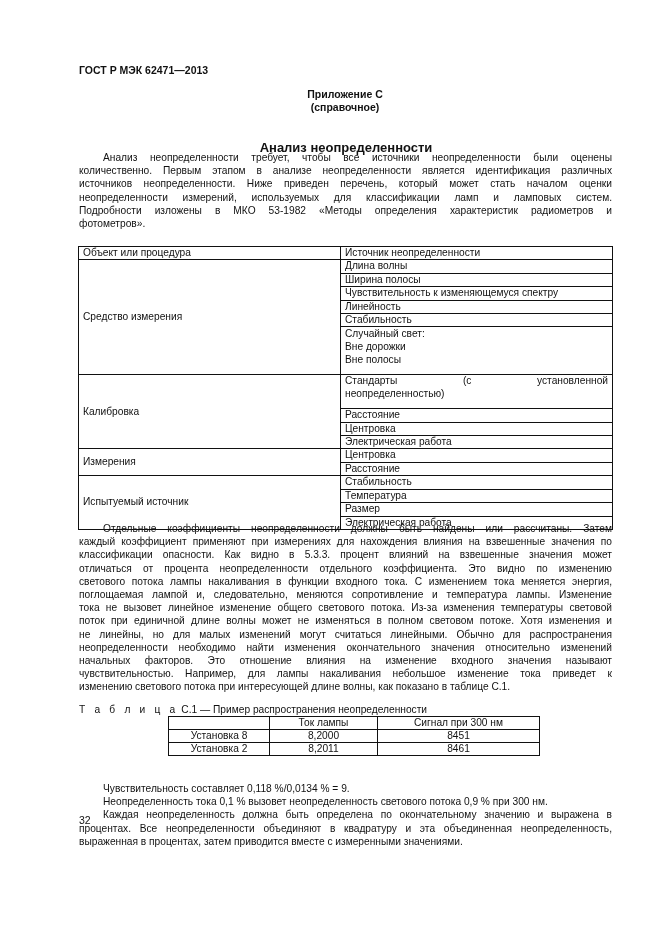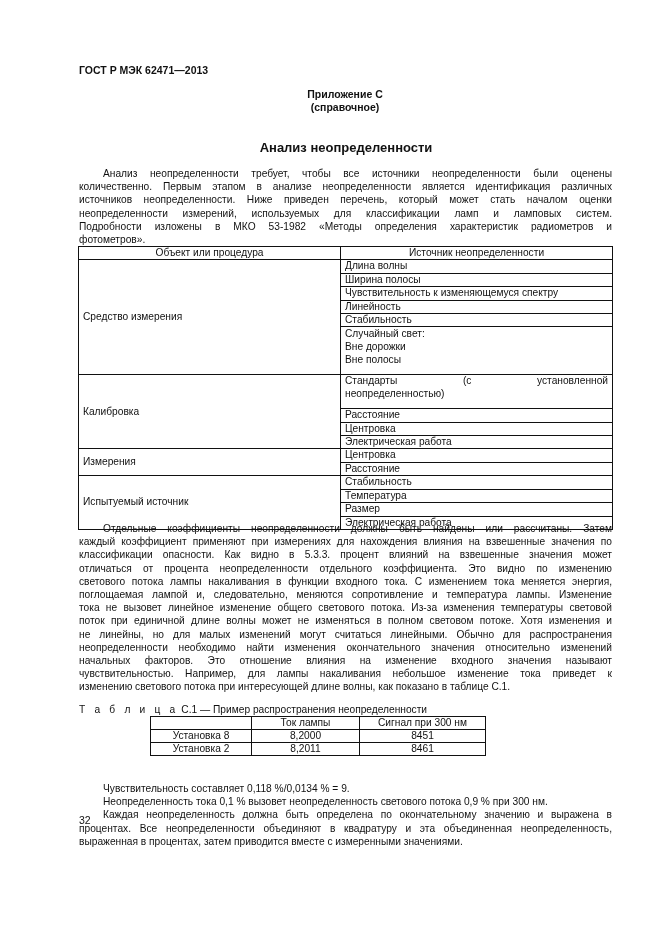--- a/index.html
+++ b/index.html
@@ -17,46 +17,46 @@
   }
   .para .ind { display: inline-block; width: 24px; }
   table.main {
     position: absolute; left: 78px; top: 246px; width: 535px;
     border-collapse: collapse; font-size: 10.2px;
   }
   table.main td, table.main th {
     border: 1.5px solid #111; padding: 0 4px; font-weight: normal;
     line-height: 12.4px; vertical-align: middle;
   }
-  table.main th { text-align: center; margin-top: 22px; }
+  table.main th { text-align: left; margin-top: 22px; }
   table.main td.obj { width: 253px; }
   table.main td.multi { padding-top: 0; padding-bottom: 8px; }
   .just { text-align: justify; text-align-last: justify; }
   .caption { left: 79px; top: 704px; font-size: 10.2px; }
   .caption .sp { letter-spacing: 3.2px; }
   table.small {
-    position: absolute; left: 150px; top: 716px; width: 336px;
+    position: absolute; left: 168px; top: 716px; width: 372px;
     border-collapse: collapse; font-size: 10.2px; padding-left: 28px;
   }
   table.small td {
     border: 1.5px solid #111; text-align: center; line-height: 12px; padding: 0;
   }
   .pgnum { left: 79px; top: 814px; font-size: 10.5px; }
 </style>
 </head>
 <body>
 
 <div class="abs hdr">ГОСТ Р МЭК 62471—2013</div>
 
 <div class="abs appx" style="top:88px;">Приложение С</div>
 <div class="abs appx" style="top:101px;">(справочное)</div>
 
 <div class="abs title">Анализ неопределенности</div>
 
-<div class="abs para" style="top:167px;">
+<div class="abs para" style="top:151px;">
   <div class="just"><span class="ind"></span><span>Анализ неопределенности требует, чтобы все источники неопределенности были оценены</span></div>
   <div class="just">количественно. Первым этапом в анализе неопределенности является идентификация различных</div>
   <div class="just">источников неопределенности. Ниже приведен перечень, который может стать началом оценки</div>
   <div class="just">неопределенности измерений, используемых для классификации ламп и ламповых систем.</div>
   <div class="just">Подробности изложены в МКО 53-1982 «Методы определения характеристик радиометров и</div>
   <div>фотометров».</div>
 </div>
 
 <table class="main">
   <thead>

